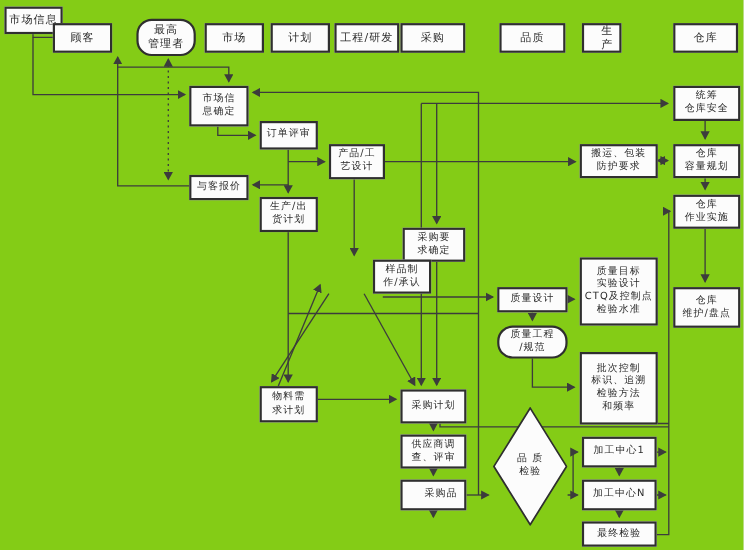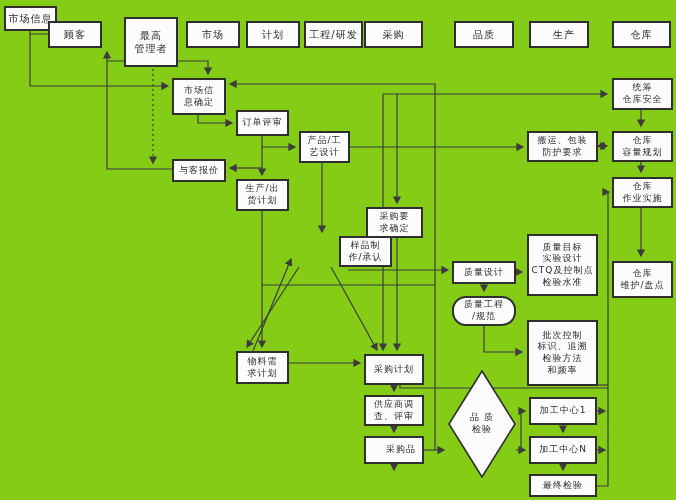--- a/index.html
+++ b/index.html
@@ -95,28 +95,28 @@
       <polyline points="484,284 484,291" fill="none" stroke="#3c3c3c" stroke-width="1.2" marker-end="url(#arr)"></polyline>
       <polyline points="484,326 484,352 522,352" fill="none" stroke="#3c3c3c" stroke-width="1.2" marker-end="url(#arr)"></polyline>
       <polyline points="641,110 641,126" fill="none" stroke="#3c3c3c" stroke-width="1.2" marker-end="url(#arr)"></polyline>
       <polyline points="598,146 607,146" fill="none" stroke="#3c3c3c" stroke-width="1.2" marker-end="url(#arr)" marker-start="url(#arr)"></polyline>
       <polyline points="641,162 641,172" fill="none" stroke="#3c3c3c" stroke-width="1.2" marker-end="url(#arr)"></polyline>
       <polyline points="641,208 641,256" fill="none" stroke="#3c3c3c" stroke-width="1.2" marker-end="url(#arr)"></polyline>
     </svg>
   <div id="node-layer">
       <div class="node hdr" style="left: 4px; top: 6px; width: 53px; height: 25px;">市场信息</div>
       <div class="node hdr" style="left: 48px; top: 21px; width: 54px; height: 27px;">顾客</div>
-      <div class="node hdr" style="left: 124px; top: 17px; width: 54px; height: 50px;">最高
+      <div class="node hdr" style="left: 124px; top: 17px; width: 54px; height: 34px; border-radius: 14px;">最高
 管理者</div>
       <div class="node hdr" style="left: 186px; top: 21px; width: 54px; height: 27px;">市场</div>
       <div class="node hdr" style="left: 246px; top: 21px; width: 54px; height: 27px;">计划</div>
       <div class="node hdr" style="left: 304px; top: 21px; width: 59px; height: 27px;">工程/研发</div>
       <div class="node hdr" style="left: 364px; top: 21px; width: 59px; height: 27px;">采购</div>
       <div class="node hdr" style="left: 454px; top: 21px; width: 60px; height: 27px;">品质</div>
-      <div class="node hdr" style="left: 529px; top: 21px; width: 60px; height: 27px; padding-left: 12px;">生产</div>
+      <div class="node hdr" style="left: 529px; top: 21px; width: 36px; height: 27px; padding-left: 12px;">生产</div>
       <div class="node hdr" style="left: 612px; top: 21px; width: 59px; height: 27px;">仓库</div>
       <div class="node" style="left: 172px; top: 78px; width: 54px; height: 37px;">市场信
 息确定</div>
       <div class="node" style="left: 236px; top: 110px; width: 53px; height: 26px;">订单评审</div>
       <div class="node" style="left: 299px; top: 131px; width: 51px; height: 32px;">产品/工
 艺设计</div>
       <div class="node" style="left: 172px; top: 159px; width: 54px; height: 23px;">与客报价</div>
       <div class="node" style="left: 236px; top: 179px; width: 53px; height: 32px;">生产/出
 货计划</div>
       <div class="node" style="left: 612px; top: 78px; width: 61px; height: 32px;">统筹

